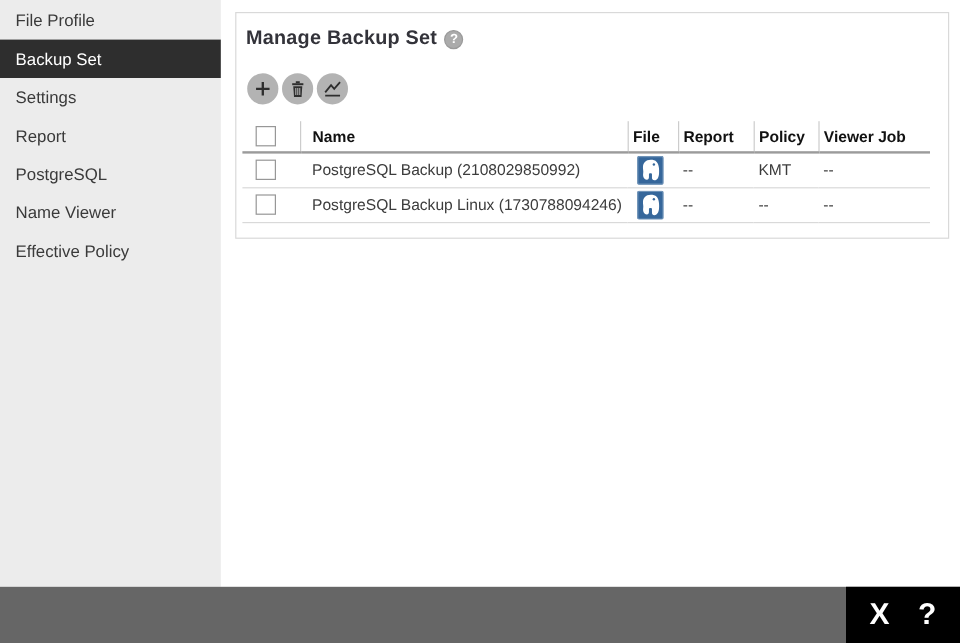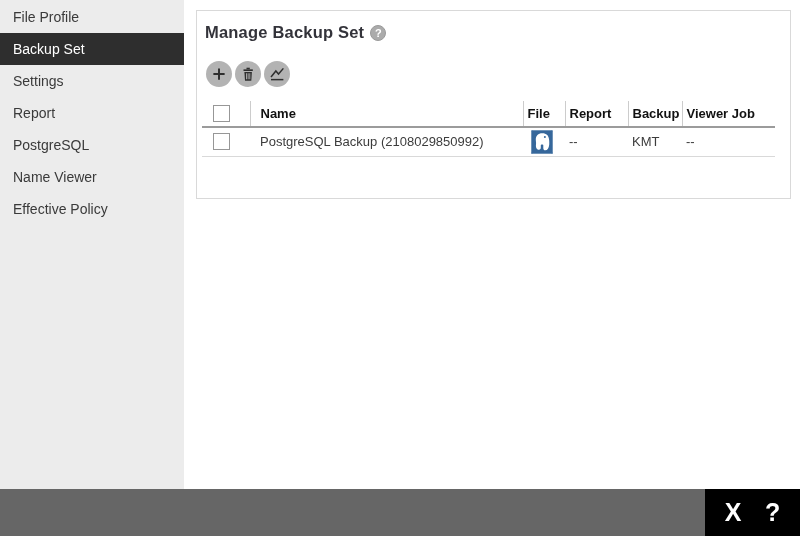--- a/index.html
+++ b/index.html
@@ -192,21 +192,21 @@
           <col class="c-job">
       </colgroup>
       <thead>
         <tr>
           <th>
             <input type="checkbox" class="cbx" style="">
           </th>
           <th class="th-name">Name</th>
           <th>File</th>
           <th>Report</th>
-          <th>Backup</th>
+          <th>Policy</th>
           <th>Viewer Job</th>
         </tr>
       </thead>
       <tbody>
         <tr>
           <td>
             <input type="checkbox" class="cbx" style="">
           </td>
           <td class="td-name">PostgreSQL Backup (2108029850992)</td>
           <td class="td-type">
@@ -216,20 +216,39 @@
                 <rect x="0.5" y="0.5" width="21" height="23" rx="1.2" fill="none" stroke="#6f93b8" stroke-width="1"></rect>
                 <path d="M11.3 3.2 C7.1 3.2 4.8 5.8 4.8 9.6 C4.8 11.4 5.3 12.6 5 14.4 C4.6 16.8 5.4 19.7 8 19.7 C9.3 19.7 9.8 18.8 9.8 17.5 L9.8 15.2 C9.8 14.7 10.1 14.4 10.6 14.4 L11.5 14.4 C12 14.4 12.3 14.7 12.3 15.2 L12.3 18.2 C12.3 19.4 13 20.3 14.3 20.3 C16.5 20.3 17.9 18.3 18.2 14.8 C18.5 11.4 18.2 6.9 16.2 4.9 C15 3.7 13.3 3.2 11.3 3.2 Z" fill="#ffffff"></path>
                 <circle cx="13.9" cy="7.1" r="1" fill="#36679b"></circle>
               </svg>
             </span>
           </td>
           <td>--</td>
           <td>KMT</td>
           <td>--</td>
         </tr>
+        <tr>
+          <td>
+            <input type="checkbox" class="cbx" style="">
+          </td>
+          <td class="td-name">PostgreSQL Backup Linux (1730788094246)</td>
+          <td class="td-type">
+            <span>
+              <svg class="pg-icon" width="22" height="24" viewBox="0 0 22 24">
+                <rect width="22" height="24" rx="1.5" fill="#36679b"></rect>
+                <rect x="0.5" y="0.5" width="21" height="23" rx="1.2" fill="none" stroke="#6f93b8" stroke-width="1"></rect>
+                <path d="M11.3 3.2 C7.1 3.2 4.8 5.8 4.8 9.6 C4.8 11.4 5.3 12.6 5 14.4 C4.6 16.8 5.4 19.7 8 19.7 C9.3 19.7 9.8 18.8 9.8 17.5 L9.8 15.2 C9.8 14.7 10.1 14.4 10.6 14.4 L11.5 14.4 C12 14.4 12.3 14.7 12.3 15.2 L12.3 18.2 C12.3 19.4 13 20.3 14.3 20.3 C16.5 20.3 17.9 18.3 18.2 14.8 C18.5 11.4 18.2 6.9 16.2 4.9 C15 3.7 13.3 3.2 11.3 3.2 Z" fill="#ffffff"></path>
+                <circle cx="13.9" cy="7.1" r="1" fill="#36679b"></circle>
+              </svg>
+            </span>
+          </td>
+          <td>--</td>
+          <td>--</td>
+          <td>--</td>
+        </tr>
       </tbody>
     </table>
   </main>
 
   <footer class="footer-bar">
     <div class="footer-actions">
       <button class="footer-btn">X</button>
       <button class="footer-btn">?</button>
     </div>
   </footer>

